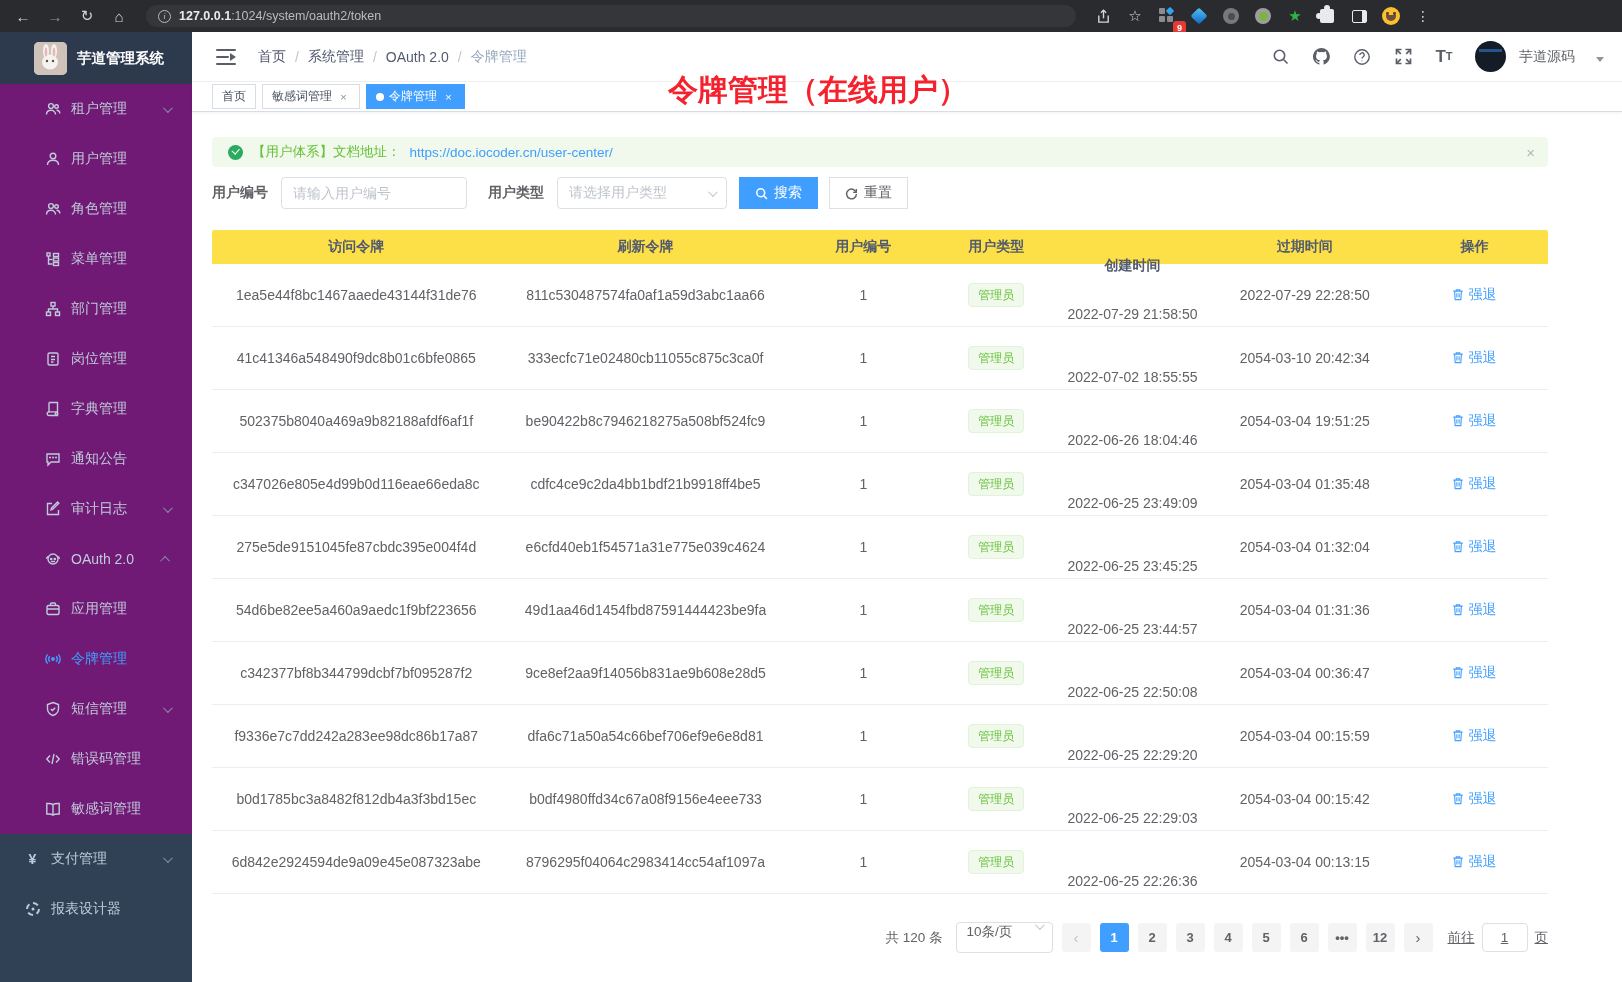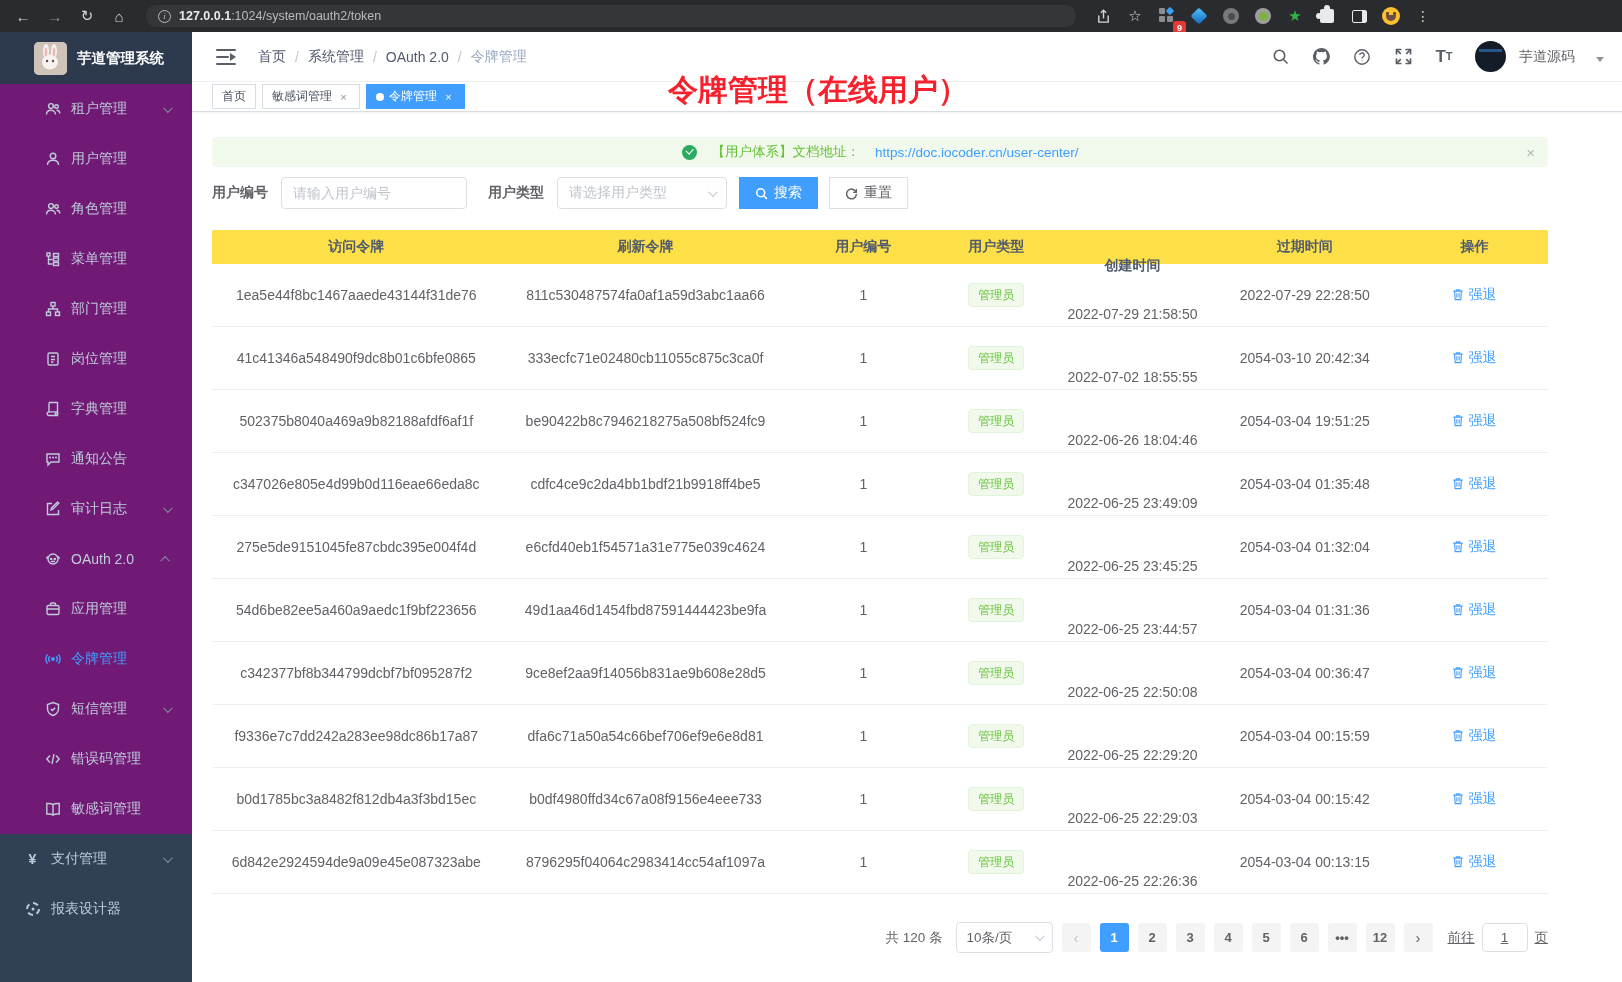--- a/index.html
+++ b/index.html
@@ -84,21 +84,21 @@
   .tag-item { height:25px; display:flex; align-items:center; gap:5px; border:1px solid #d8dce5; background:#fff; color:#495060; font-size:12px; padding:0 9px; cursor:pointer; }
   .tag-item .tag-close { font-size:11px; color:#8b919c; width:13px; height:13px; border-radius:50%; display:flex; align-items:center; justify-content:center; }
   .tag-item.active { background:#409eff; border-color:#409eff; color:#fff; }
   .tag-item.active .tag-close { color:#fff; }
   .tag-dot { width:8px; height:8px; border-radius:50%; background:#fff; }
 
   .annotation { position:absolute; left:476px; top:38px; font-size:30px; font-weight:700; color:#f5222d; z-index:30; white-space:nowrap; font-family:"Liberation Sans","DejaVu Sans",sans-serif; }
 
   .content { width:1336px; margin-left:20px; padding-top:25px; }
 
-  .alert { height:30px; background:#f0f9eb; border-radius:4px; display:flex; align-items:center; padding:0 16px; gap:15px; position:relative;justify-content:center; }
+  .alert { height:30px; background:#f0f9eb; border-radius:4px; display:flex; align-items:center; padding:0 16px; gap:9px; position:relative; }
   .alert-check { width:15px; height:15px; border-radius:50%; background:#2bab60; position:relative; flex:0 0 auto; }
   .alert-check::after { content:""; position:absolute; left:4px; top:3.2px; width:6px; height:3.5px; border-left:1.8px solid #fff; border-bottom:1.8px solid #fff; transform:rotate(-48deg); }
   .alert-text { font-size:13.5px; color:#67c23a; }
   .alert-link { font-size:13.5px; color:#409eff; cursor:pointer; }
   .alert-close { position:absolute; right:13px; color:#b1b6bd; font-size:15px; cursor:pointer; }
 
   .form-row { margin-top:10px; display:flex; align-items:center; height:32px; }
   .f-label { font-size:14px; font-weight:700; color:#606266; margin-right:13px; }
   .f-input { width:186px; height:32px; border:1px solid #dcdfe6; border-radius:4px; padding:0 11px; font-size:14px; color:#606266; outline:none; background:#fff; }
   .f-input::placeholder { color:#bfc4cc; }
@@ -115,21 +115,21 @@
   .t-row { display:flex; height:63px; align-items:center; border-bottom:1px solid #ebeef5; background:#fff; }
   .tc { text-align:center; white-space:nowrap; overflow:hidden; }
   .c1 { width:21.6%; } .c2 { width:21.7%; } .c3 { width:10.9%; } .c4 { width:9.0%; } .c5 { width:11.4%;margin-top:38px; } .c6 { width:14.4%; } .c7 { width:11.0%; }
   .type-tag { display:inline-block; background:#f0f9eb; border:1px solid #e1f3d8; color:#67c23a; font-size:12px; border-radius:4px; padding:5px 9px; line-height:1; }
   .kick-link { color:#409eff; cursor:pointer; display:inline-flex; align-items:center; gap:4px; }
   .kick-link svg { flex:0 0 auto; }
 
   
   .pagination { margin-top:28px; display:flex; align-items:center; justify-content:flex-end; gap:9px; font-size:13.5px; color:#606266; }
   .pg-total { margin-right:4px; }
-  .pg-size { width:97px; height:31px; border:1px solid #dcdfe6; border-radius:4px; display:flex; align-items:center; justify-content:space-between; padding:0 10px; cursor:pointer; color:#606266; }
+  .pg-size { width:97px; height:31px; border:1px solid #dcdfe6; border-radius:4px; display:flex; justify-content:space-between; padding:0 10px; cursor:pointer; color:#606266; }
   .pg-btn { min-width:29px; height:29px; border-radius:3px; background:#f4f4f5; display:flex; align-items:center; justify-content:center; font-weight:700; color:#606266; cursor:pointer; font-size:13px; padding:0 5px; }
   .pg-btn.arrow { color:#c0c4cc; font-size:15px; font-weight:400; }
   .pg-btn.arrow.on { color:#606266; }
   .pg-btn.current { background:#409eff; color:#fff; }
   .pg-goto { display:flex; align-items:center; gap:7px; margin-left:6px;text-decoration:underline; }
   .pg-input { width:46px; height:29px; border:1px solid #dcdfe6; border-radius:4px; text-align:center; font-size:13.5px; color:#606266; outline:none; }
 </style>
 </head>
 <body>
 

